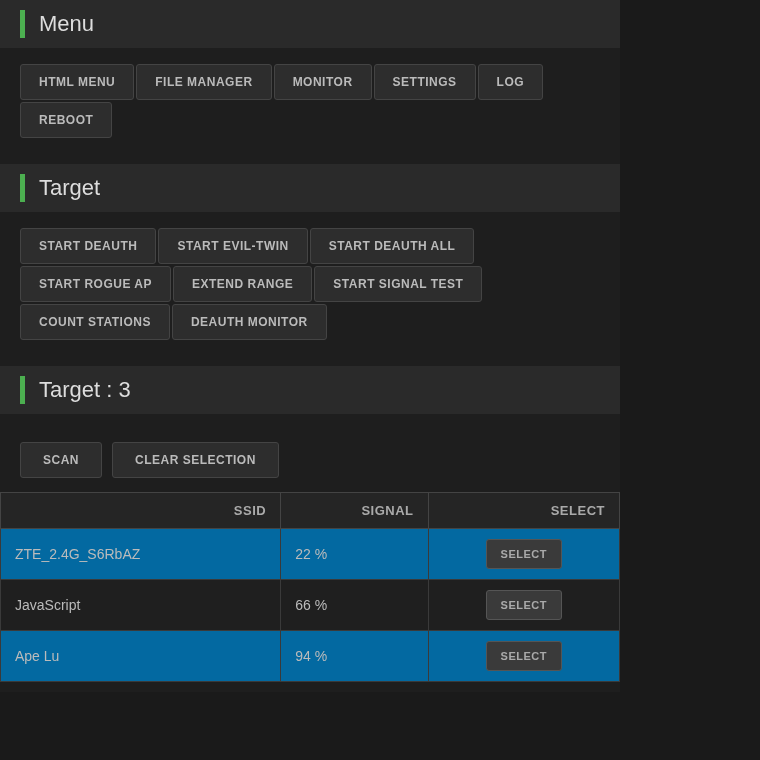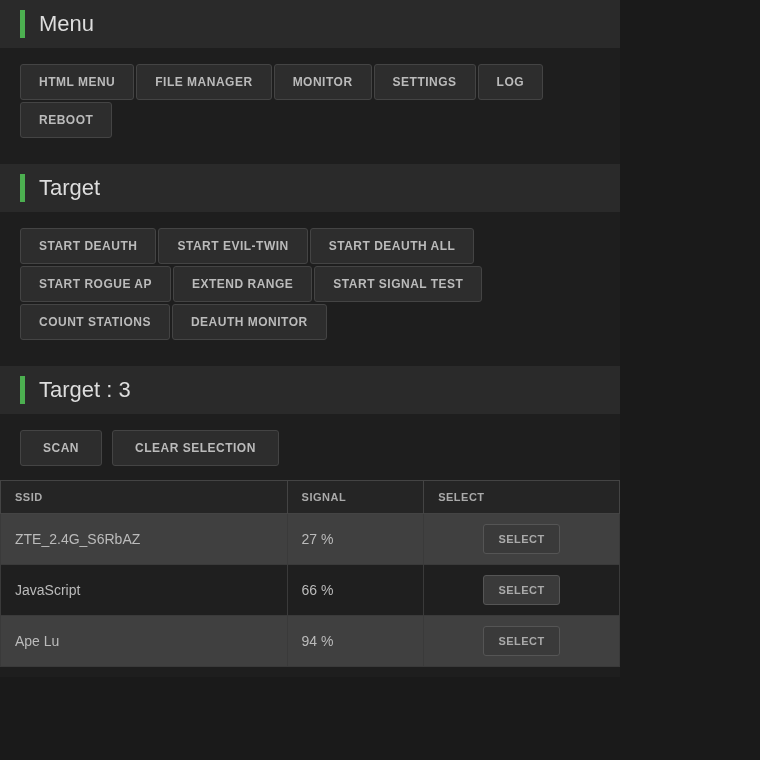--- a/index.html
+++ b/index.html
@@ -83,45 +83,46 @@
       background: #2d2d2d;
       color: #bbb;
       border: 1px solid #444;
       padding: 10px 22px;
       font-size: 12px;
       font-weight: bold;
       letter-spacing: 0.5px;
       text-transform: uppercase;
       cursor: pointer;
       border-radius: 3px;
+      margin-top: 12px;
     }
 
     .wifi-table {
       width: 100%;
       border-collapse: collapse;
       border: 1px solid #444;
     }
 
     .wifi-table th {
       background: #252525;
       color: #aaa;
-      font-size: 11px;
+      font-size: 13px;
       font-weight: bold;
       padding: 10px 14px;
-      text-align: left;
+      text-align: right;
       border: 1px solid #444;
       letter-spacing: 0.5px;
     }
 
     .wifi-table td {
       padding: 10px 14px;
       border: 1px solid #3a3a3a;
       color: #bbb;
       font-size: 14px;
-      background: #404040;
+      background: #0369a1;
     }
 
     .wifi-table tr:nth-child(even) td {
       background: #1f1f1f;
     }
 
     .select-btn {
       background: #3a3a3a;
       color: #aaa;
       border: 1px solid #555;
@@ -188,21 +189,21 @@
       <thead>
         <tr>
           <th>SSID</th>
           <th>SIGNAL</th>
           <th>SELECT</th>
         </tr>
       </thead>
       <tbody>
         <tr>
           <td>ZTE_2.4G_S6RbAZ</td>
-          <td>27 %</td>
+          <td>22 %</td>
           <td class="select-cell">
             <button class="select-btn">SELECT</button>
           </td>
         </tr>
         <tr>
           <td>JavaScript</td>
           <td>66 %</td>
           <td class="select-cell">
             <button class="select-btn">SELECT</button>
           </td>

